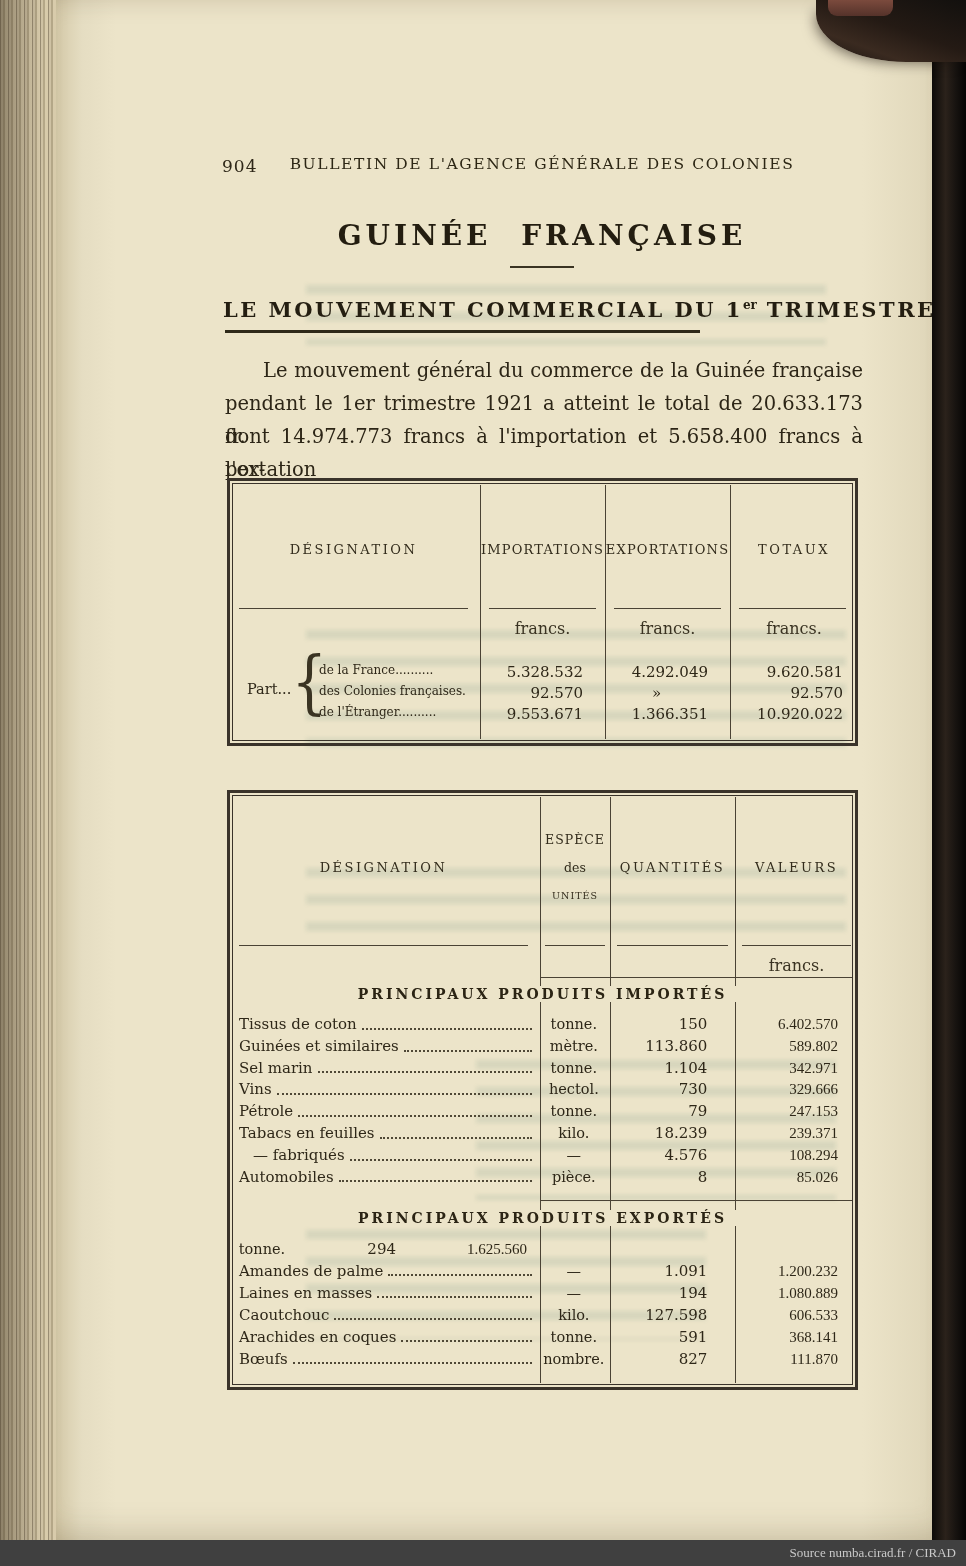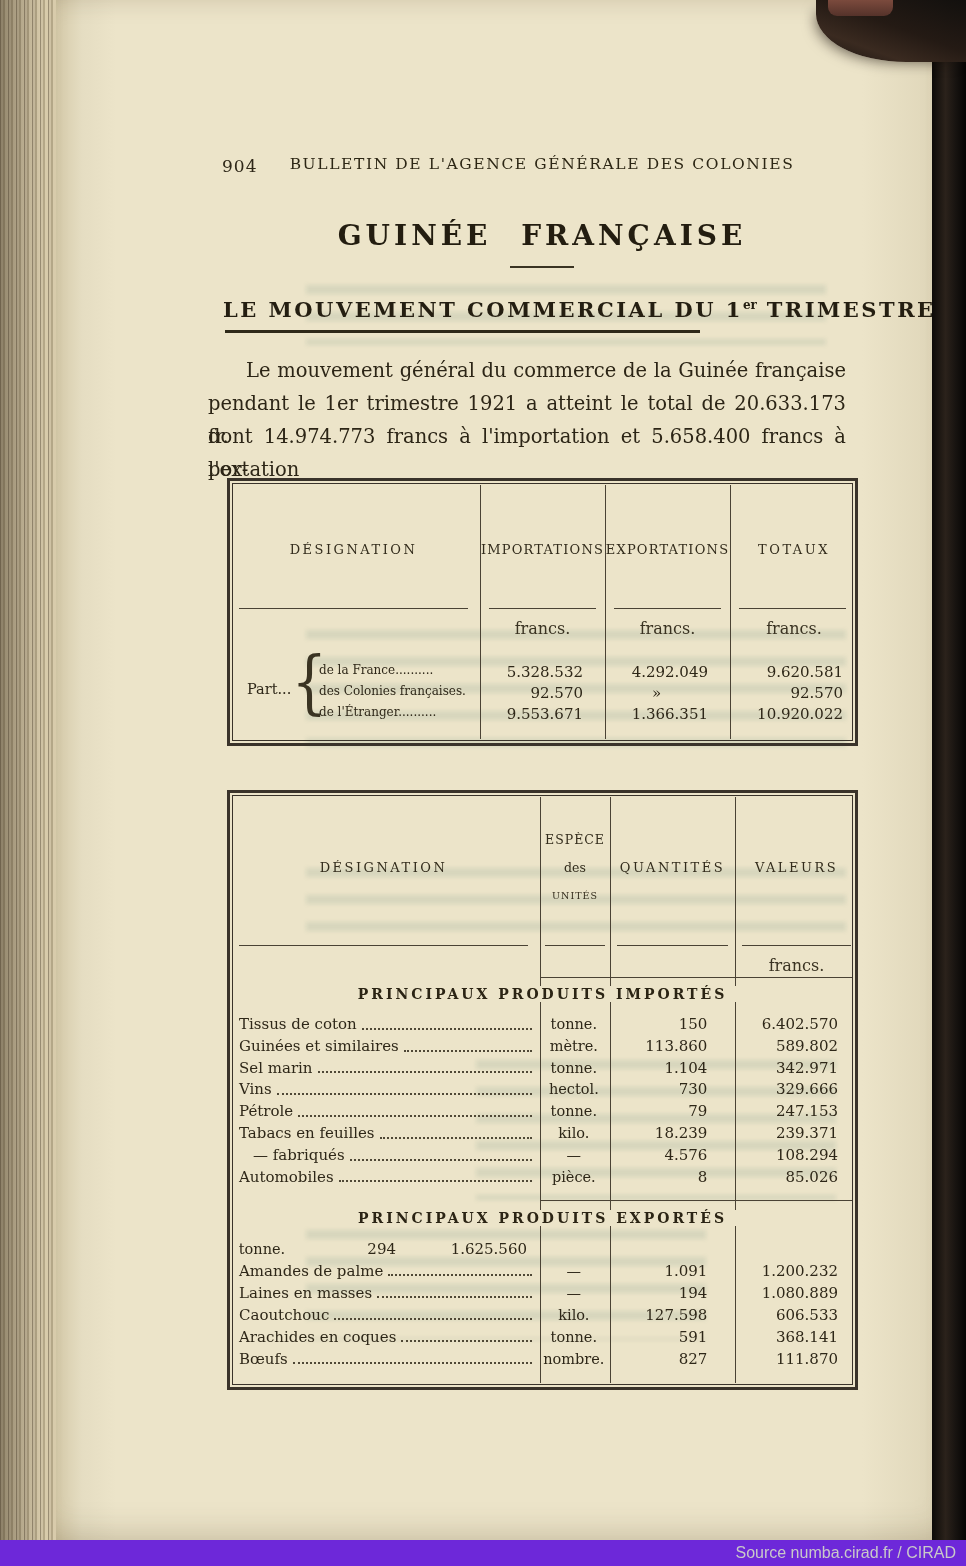--- a/index.html
+++ b/index.html
@@ -30,23 +30,23 @@
     border-bottom-left-radius:90px 48px;
     box-shadow:-6px 6px 14px -6px rgba(20,12,6,.6);
   }
   .cover-ridge {
     position:absolute; right:73px; top:0; width:65px; height:16px;
     background:linear-gradient(180deg,#7b4a3d,#55322a);
     border-radius:0 0 9px 9px;
   }
   .footer-bar {
     position:absolute; left:0; bottom:0; width:966px; height:26px;
-    background:#6d28d9; display:flex; align-items:center; justify-content:flex-end;
+    background:#404040; display:flex; align-items:center; justify-content:flex-end;
     padding-right:10px; box-sizing:border-box;
-    font-family:Liberation Sans, sans-serif; font-size:16px; color:#c9c9c9;
+    font-family:Liberation Serif, serif; font-size:13px; color:#c9c9c9;
   }
 
   
   .ghost {
     position:absolute; pointer-events:none; filter:blur(2px);
     background:repeating-linear-gradient(180deg, rgba(52,108,96,.11) 0 9px, rgba(52,108,96,0) 9px 27px);
   }
 
   
   .running-head { position:absolute; left:166px; top:155px; width:640px; height:22px; }
@@ -59,21 +59,21 @@
   }
   .title-rule { position:absolute; left:454px; top:266px; width:64px; height:2px; background:#3a3322; }
 
   .subtitle {
     position:absolute; left:167px; top:297px; width:700px; white-space:nowrap;
     font-size:21px; font-weight:bold; letter-spacing:2.5px; color:#241e11;
   }
   .subtitle sup { font-size:12px; letter-spacing:0; }
   .subtitle-rule { position:absolute; left:169px; top:330px; width:475px; height:2.5px; background:#2f2919; }
 
-  .intro { position:absolute; left:152px; top:354px; width:638px; font-size:19.5px; color:#2c2516; }
+  .intro { position:absolute; left:169px; top:354px; width:638px; font-size:19.5px; color:#2c2516; }
   .intro .ln { height:33px; line-height:33px; text-align:justify; text-align-last:justify; }
   .intro .ln.first { text-indent:38px; }
   .intro .ln.last { text-align-last:left; }
 
   
   .dbox { position:absolute; inset:0; border:3px solid #3a332a; }
   .dbox::after { content:""; position:absolute; inset:2px; border:1px solid #3a332a; }
   .vsep { position:absolute; top:7px; bottom:7px; width:1px; background:#4a4234; }
   .hseg { position:absolute; height:1px; background:#4a4234; }
   .colhead { position:absolute; text-align:center; font-size:13px; letter-spacing:2.5px; color:#332c1c; }
@@ -98,21 +98,21 @@
 
   .rows { position:absolute; left:0; width:631px; }
   .prow { display:flex; height:21.8px; line-height:21.8px; font-size:15px; color:#2e2718; }
   .rows.exp .prow { height:22px; line-height:22px; }
   .c-des { width:313px; display:flex; padding-left:12px; box-sizing:border-box; }
   .c-des .lbl { white-space:nowrap; }
   .c-des .dots { flex:1; position:relative; }
   .c-des .dots::after { content:""; position:absolute; left:5px; right:7px; bottom:6px; border-bottom:2px dotted #4f4836; }
   .c-unit { width:70px; text-align:center; font-size:14.5px; }
   .c-qty { width:125px; text-align:right; padding-right:26px; box-sizing:border-box; }
-  .c-val { width:125px; text-align:right; padding-right:20px; box-sizing:border-box; }
+  .c-val { width:125px; text-align:right; padding-right:20px; box-sizing:border-box;font-family:Liberation Serif, serif; }
 </style>
 </head>
 <body>
 
 <div id="canvas">
 
   <div class="page-stack"></div>
 
   <div class="page">
 

